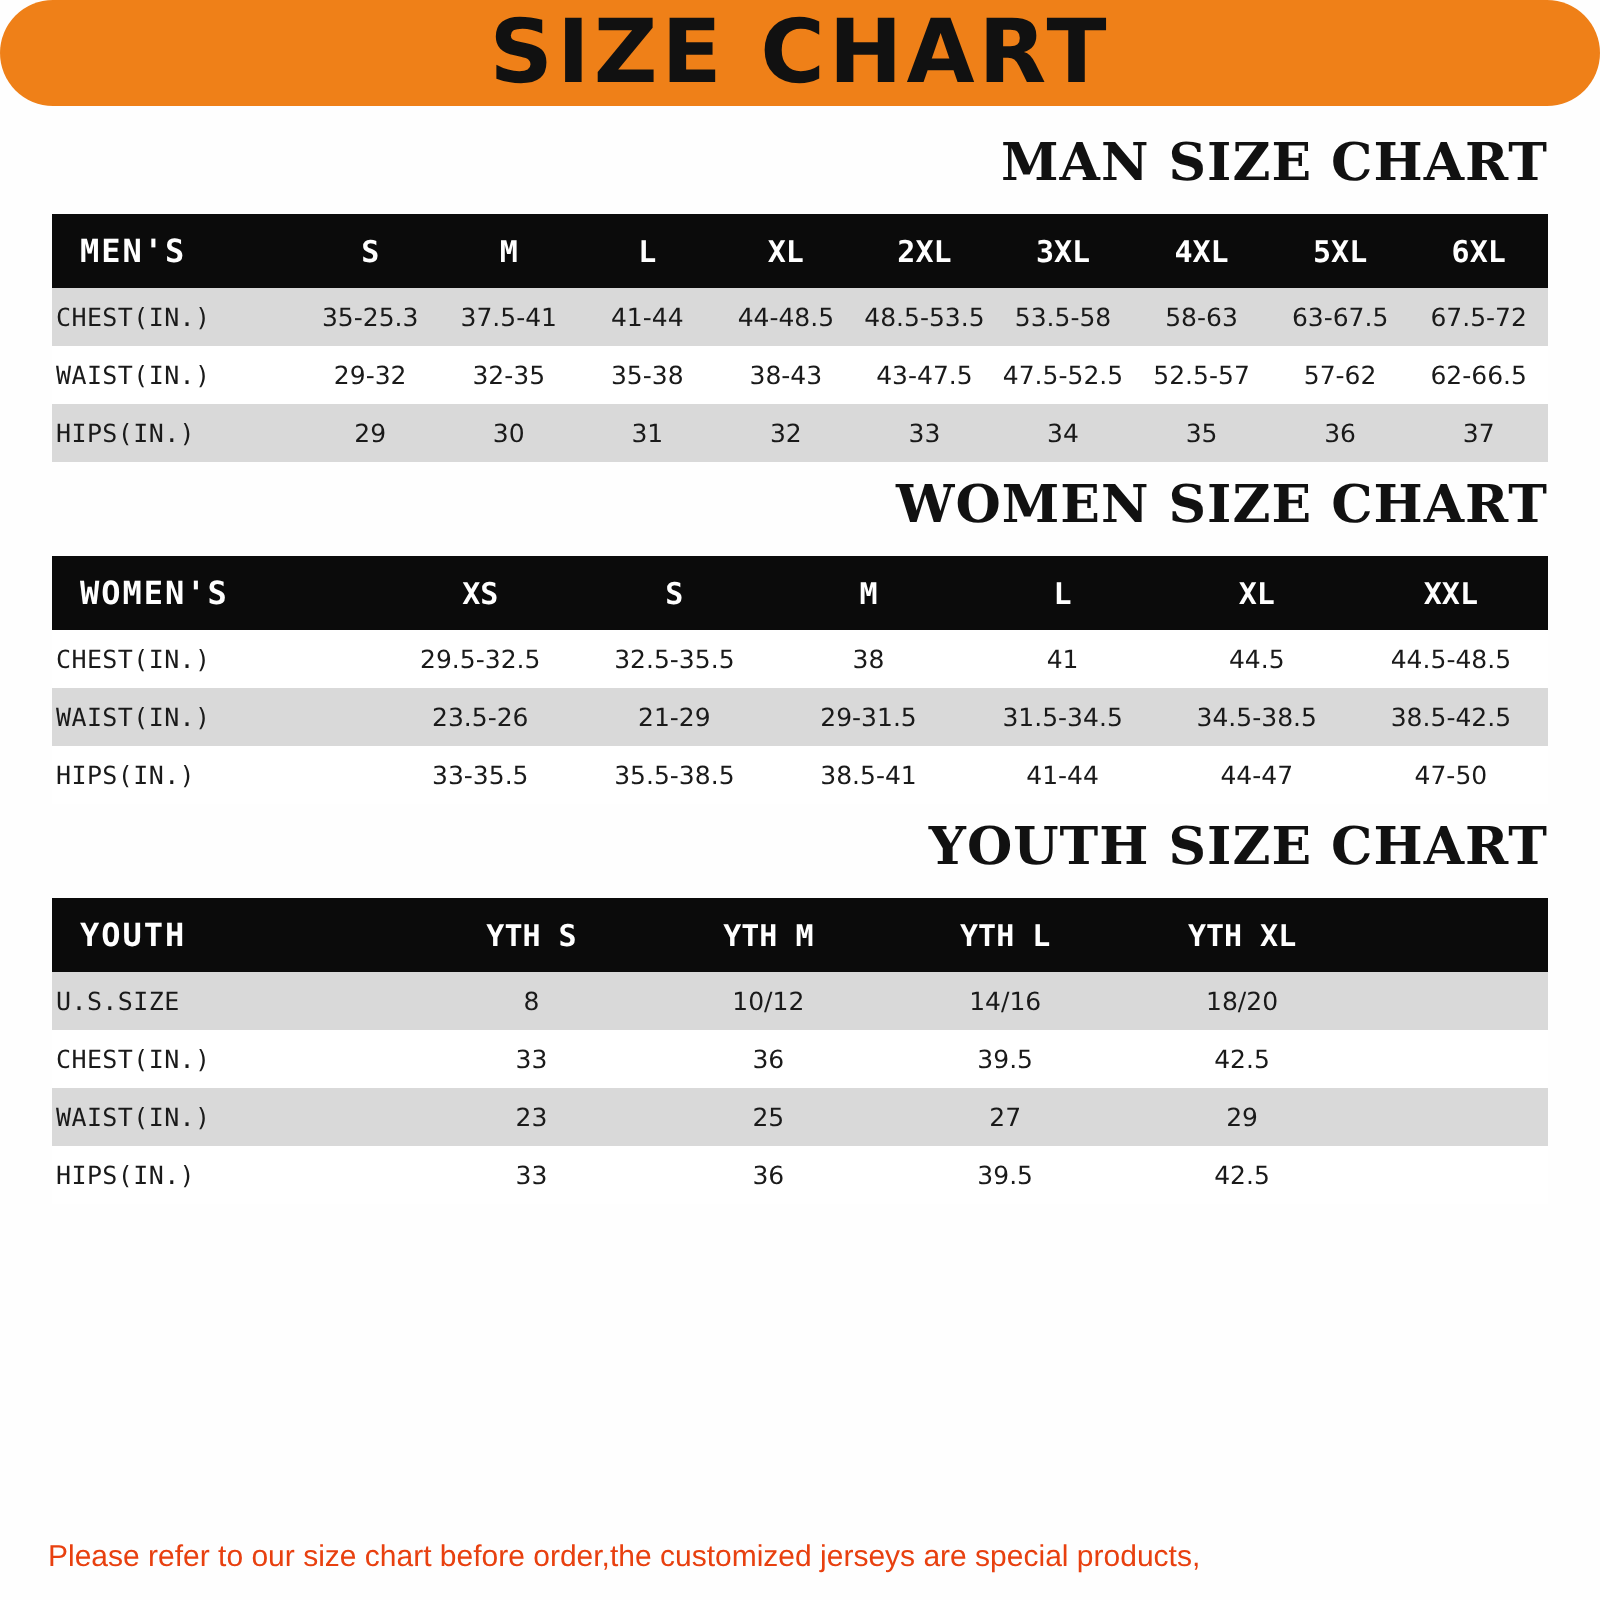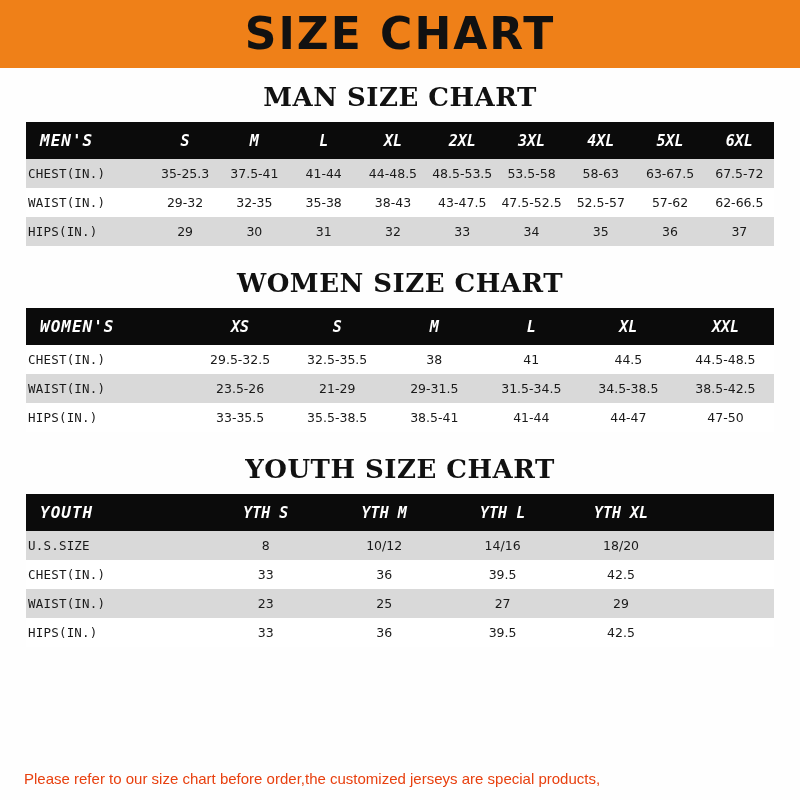--- a/index.html
+++ b/index.html
@@ -17,38 +17,39 @@
     position: relative;
     width: 800px;
     height: 800px;
     background: #fefefe;
     box-sizing: border-box;
     display: flex;
     flex-direction: column;
   }
   
   .banner {
-    height: 68px;
+    height: 53px;
     background: #ef8018;
     display: flex;
     align-items: center;
     justify-content: center;
     flex: none;
+    border-radius: 29px;
   }
   .banner-title {
     font-family: "DejaVu Sans", sans-serif;
     font-weight: bold;
     font-size: 44px;
     letter-spacing: 2px;
     color: #111111;
     line-height: 1;
   }
   
   .section-title {
-    text-align: center;
+    text-align: right;
     font-family: "DejaVu Serif", serif;
     font-weight: bold;
     font-size: 26px;
     color: #111111;
     letter-spacing: 0.5px;
   }
   .section {
     padding: 0 26px;
   }
   
@@ -58,21 +59,20 @@
     table-layout: fixed;
   }
   table.size-table thead th {
     background: #0b0b0b;
     color: #ffffff;
     font-family: "DejaVu Sans Mono", monospace;
     font-weight: bold;
     font-size: 15px;
     padding: 9px 2px;
     text-align: center;
-    font-style: italic;
   }
   table.size-table thead th.first-col {
     text-align: left;
     padding-left: 14px;
     letter-spacing: 1px;
     font-size: 16px;
   }
   table.size-table tbody td {
     font-family: "DejaVu Sans", sans-serif;
     font-size: 12.5px;
@@ -96,21 +96,21 @@
     padding: 8px 24px 10px 24px;
     color: #e8400f;
     font-family: "Liberation Sans", sans-serif;
     font-size: 15px;
     line-height: 1.45;
     text-align: left;
   }
   .note-line { display: block; white-space: nowrap; }
   .mt-men { margin-top: 14px; }
   .mt-tbl { margin-top: 10px; }
-  .mt-sec { margin-top: 22px; }
+  .mt-sec { margin-top: 7px; }
 </style>
 </head>
 <body>
 
 <div class="page">
 
   <div class="banner">
     <div class="banner-title">SIZE CHART</div>
   </div>
 

